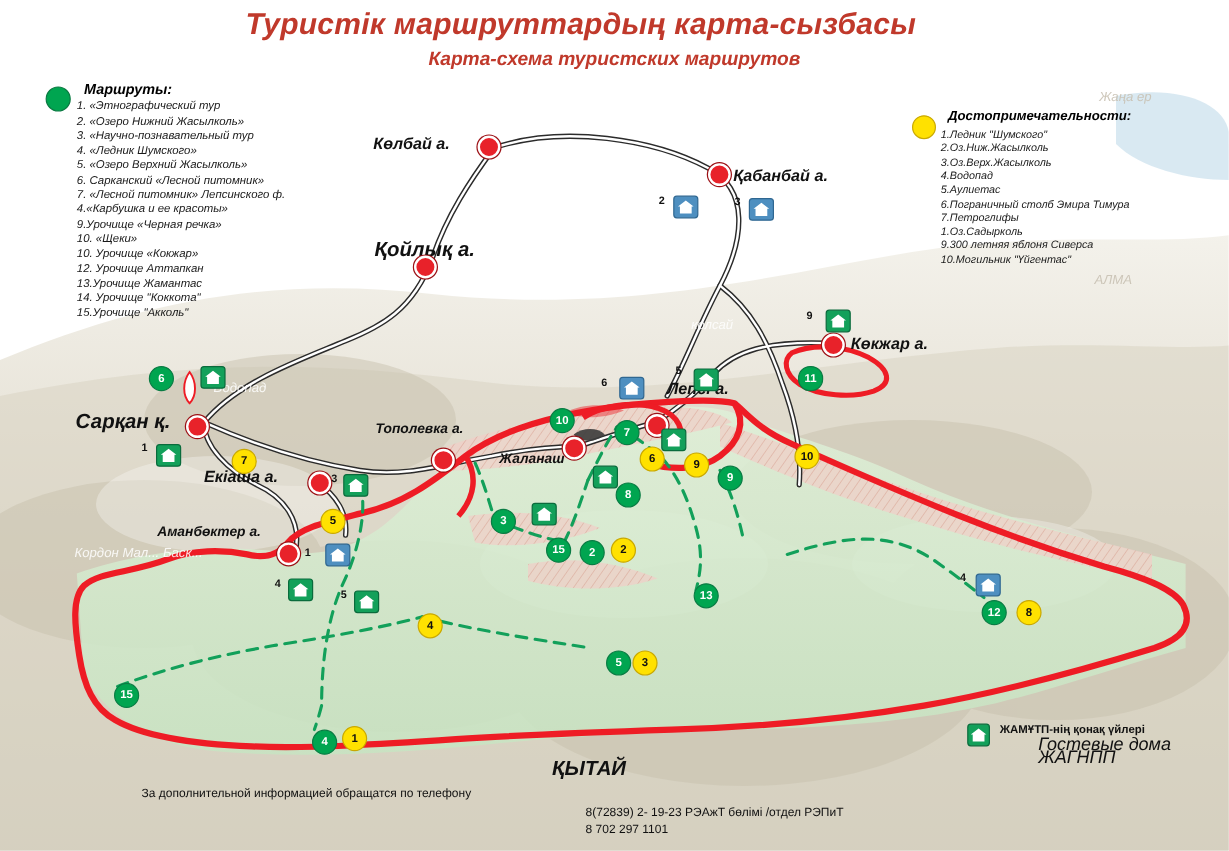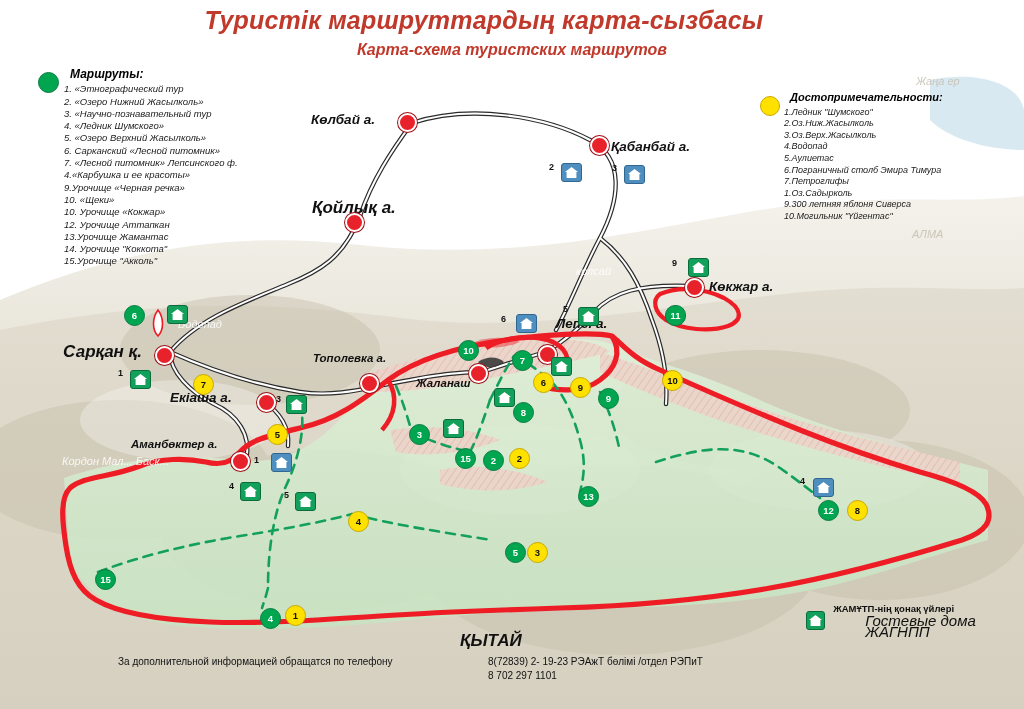--- a/index.html
+++ b/index.html
@@ -47,31 +47,31 @@
     position:absolute;left:38px;top:72px;width:19px;height:19px;border-radius:50%;
     background:#00a550;border:1px solid #0b7a42;
   }
   .swatch-yellow{
     position:absolute;left:760px;top:96px;width:18px;height:18px;border-radius:50%;
     background:#ffe100;border:1px solid #caa900;
   }
 
   
   .btm-legend{position:absolute;left:806px;top:603px;font-size:9.5px;color:#111;}
-  .btm-row{display:flex;align-items:center;margin-bottom:9px;}
+  .btm-row{display:flex;align-items:flex-start;margin-bottom:9px;}
   .btm-txt{margin-left:8px;line-height:11.5px;}
   .btm-txt .l1{font-weight:bold;font-size:9.5px;}
   .btm-txt .l2{font-style:italic;font-size:15px;margin-left:32px;}
 
   
   .footer{
     position:absolute;left:118px;top:655px;width:800px;font-size:10px;color:#111;
   }
   .footer .fl{position:absolute;left:0;top:0;width:380px;line-height:14px;}
-  .footer .fr{position:absolute;left:370px;top:0;width:330px;line-height:14px;}
+  .footer .fr{position:absolute;left:370px;top:16px;width:330px;line-height:14px;}
 
   
   .mlabel{
     position:absolute;font-weight:bold;font-style:italic;color:#111;
     white-space:nowrap;
   }
   .mlabel.sz18{font-size:17px;}
   .mlabel.sz14{font-size:13.5px;}
   .mlabel.sz12{font-size:11.5px;}
   .ghost{

